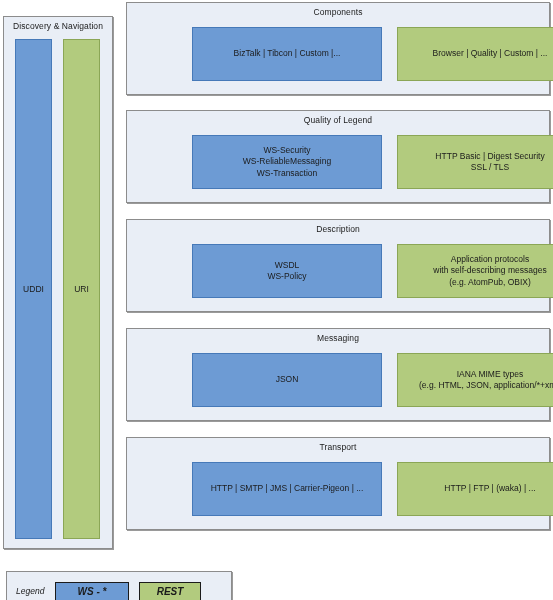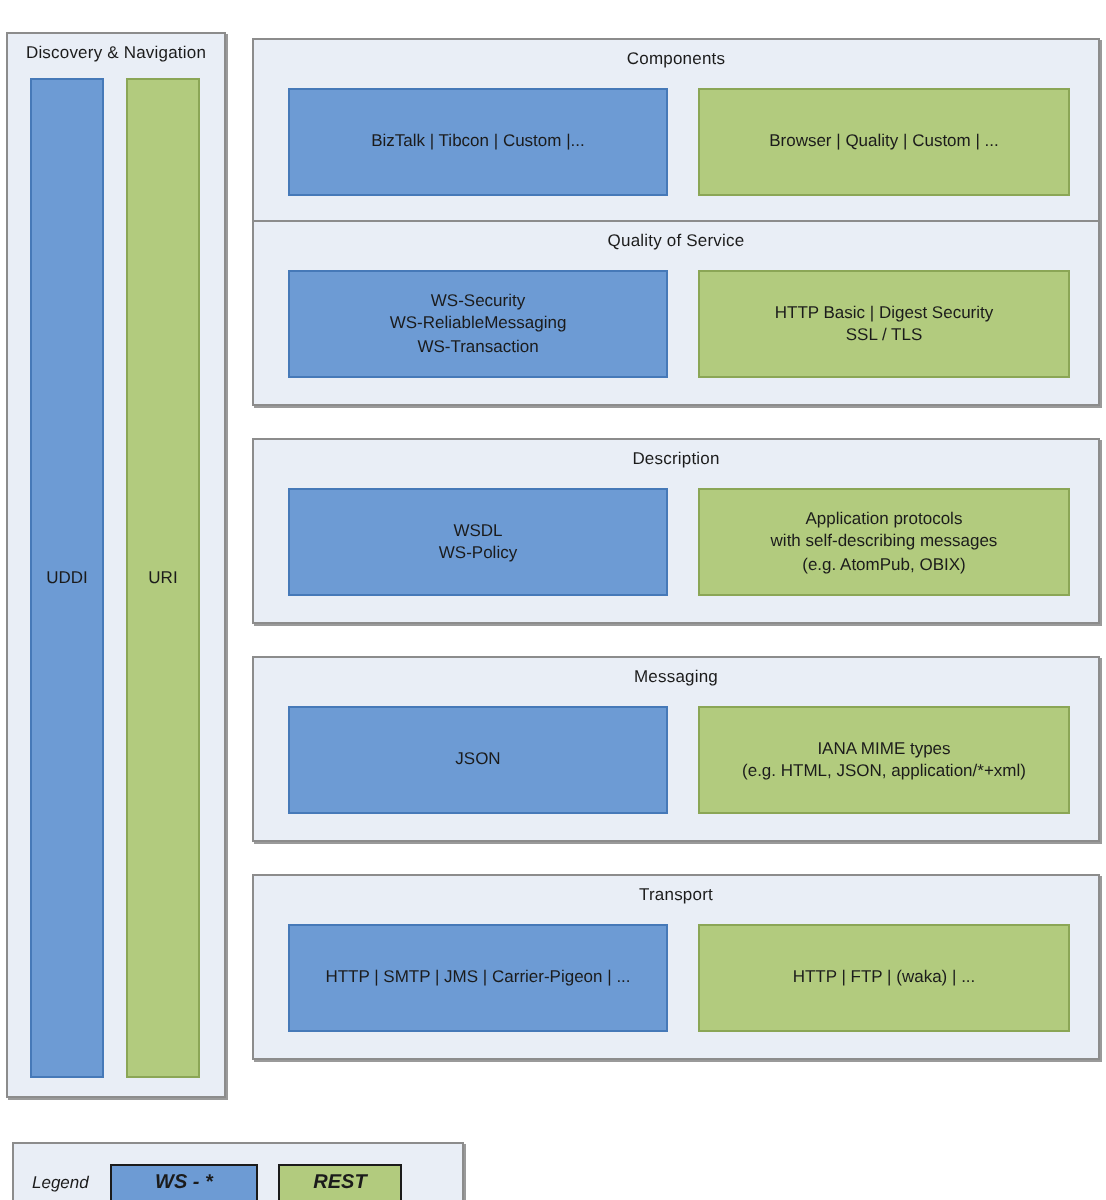--- a/index.html
+++ b/index.html
@@ -77,20 +77,21 @@
   }
   .layer-box {
     position: absolute;
     top: 24px;
     height: 54px;
     box-sizing: border-box;
     border: 1px solid;
     display: flex;
     align-items: center;
     justify-content: center;
+    margin-left: 48px;
   }
   .layer-box .box-text {
     text-align: center;
     font-size: 8.5px;
     line-height: 11.5px;
     padding: 0 4px;
   }
   .box-ws {
     left: 17px;
     width: 190px;
@@ -156,32 +157,32 @@
 <div class="panel" id="discovery-panel">
   <div class="panel-title">Discovery &amp; Navigation</div>
   <div class="column fill-ws" id="column-uddi">
     <div class="col-label">UDDI</div>
   </div>
   <div class="column fill-rest" id="column-uri">
     <div class="col-label">URI</div>
   </div>
 </div>
 
-<div class="panel layer-panel" style="top:19px;height:93px;">
+<div class="panel layer-panel" style="top:2px;height:93px;">
   <div class="panel-title">Components</div>
   <div class="layer-box box-ws fill-ws">
     <div class="box-text">BizTalk | Tibcon | Custom |...</div>
   </div>
   <div class="layer-box box-rest fill-rest">
     <div class="box-text">Browser | Quality | Custom | ...</div>
   </div>
 </div>
 
 <div class="panel layer-panel" style="top:110px;height:93px;">
-  <div class="panel-title">Quality of Service</div>
+  <div class="panel-title">Quality of Legend</div>
   <div class="layer-box box-ws fill-ws">
     <div class="box-text">WS-Security<br>WS-ReliableMessaging<br>WS-Transaction</div>
   </div>
   <div class="layer-box box-rest fill-rest">
     <div class="box-text">HTTP Basic | Digest Security<br>SSL / TLS</div>
   </div>
 </div>
 
 <div class="panel layer-panel" style="top:219px;height:93px;">
   <div class="panel-title">Description</div>

